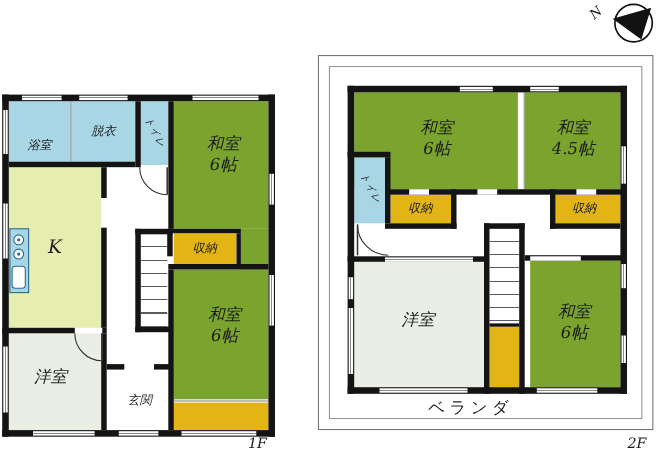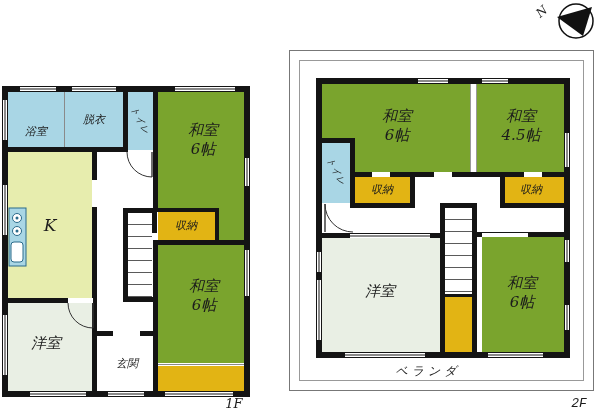--- a/index.html
+++ b/index.html
@@ -13,21 +13,21 @@
   .win-v{position:absolute;background:linear-gradient(to right,#fff 37%,#8a8a8a 37%,#8a8a8a 63%,#fff 63%);}
   .gap{position:absolute;background:#fff;}
   .stairs{position:absolute;background:repeating-linear-gradient(to bottom,#fff 0px,#fff 11px,#5a5a5a 11px,#5a5a5a 12px);}
   .fusuma{position:absolute;background:#fff;border-left:1px solid #999;border-right:1px solid #999;box-sizing:border-box;}
   .outline{position:absolute;border:1px solid #777;box-sizing:border-box;background:transparent;}
   .lbl{position:absolute;transform:translate(-50%,-50%);color:#1c1c1c;white-space:nowrap;text-align:center;line-height:1.25;}
   .room-l{font-size:15px;font-style:italic;}
   .small-l{font-size:11px;font-style:italic;}
   .rot{transform:translate(-50%,-50%) rotate(62deg);font-size:9px;font-style:italic;letter-spacing:1px;}
   .floor-l{font-size:13px;font-style:italic;}
-  .veranda-l{font-size:12px;font-style:italic;letter-spacing:4px;}
+  .veranda-l{font-size:15px;letter-spacing:4px;}
   .k-l{font-size:17px;font-style:italic;}
   .n-l{font-size:12px;font-style:italic;transform:translate(-50%,-50%) rotate(-40deg);}
   svg.overlay{position:absolute;left:0;top:0;pointer-events:none;}
 </style>
 </head>
 <body>
 
 <div id="canvas">
 
   <div class="fill" style="left: 8px; top: 92px; width: 56px; height: 55px; background: rgb(169, 214, 229);"></div>
@@ -179,16 +179,16 @@
   </div>
   <div class="lbl rot" style="left:336px;top:172px;">トイレ</div>
   <div class="lbl small-l" style="left:382px;top:190px;">収納</div>
   <div class="lbl small-l" style="left:531px;top:190px;">収納</div>
   <div class="lbl room-l" style="left:380px;top:291px;">洋室</div>
   <div class="lbl room-l" style="left:522px;top:293px;">
     <span style="display:block;">和室</span>
     <span style="display:block;">6帖</span>
   </div>
   <div class="lbl veranda-l" style="left:428px;top:371px;">ベランダ</div>
-  <div class="lbl floor-l" style="left:579px;top:404px;font-family:Liberation Mono, monospace;">2F</div>
+  <div class="lbl floor-l" style="left:579px;top:404px;">2F</div>
   <div class="lbl n-l" style="left:542px;top:12px;">N</div>
 
 </div>
 
 </body></html>

